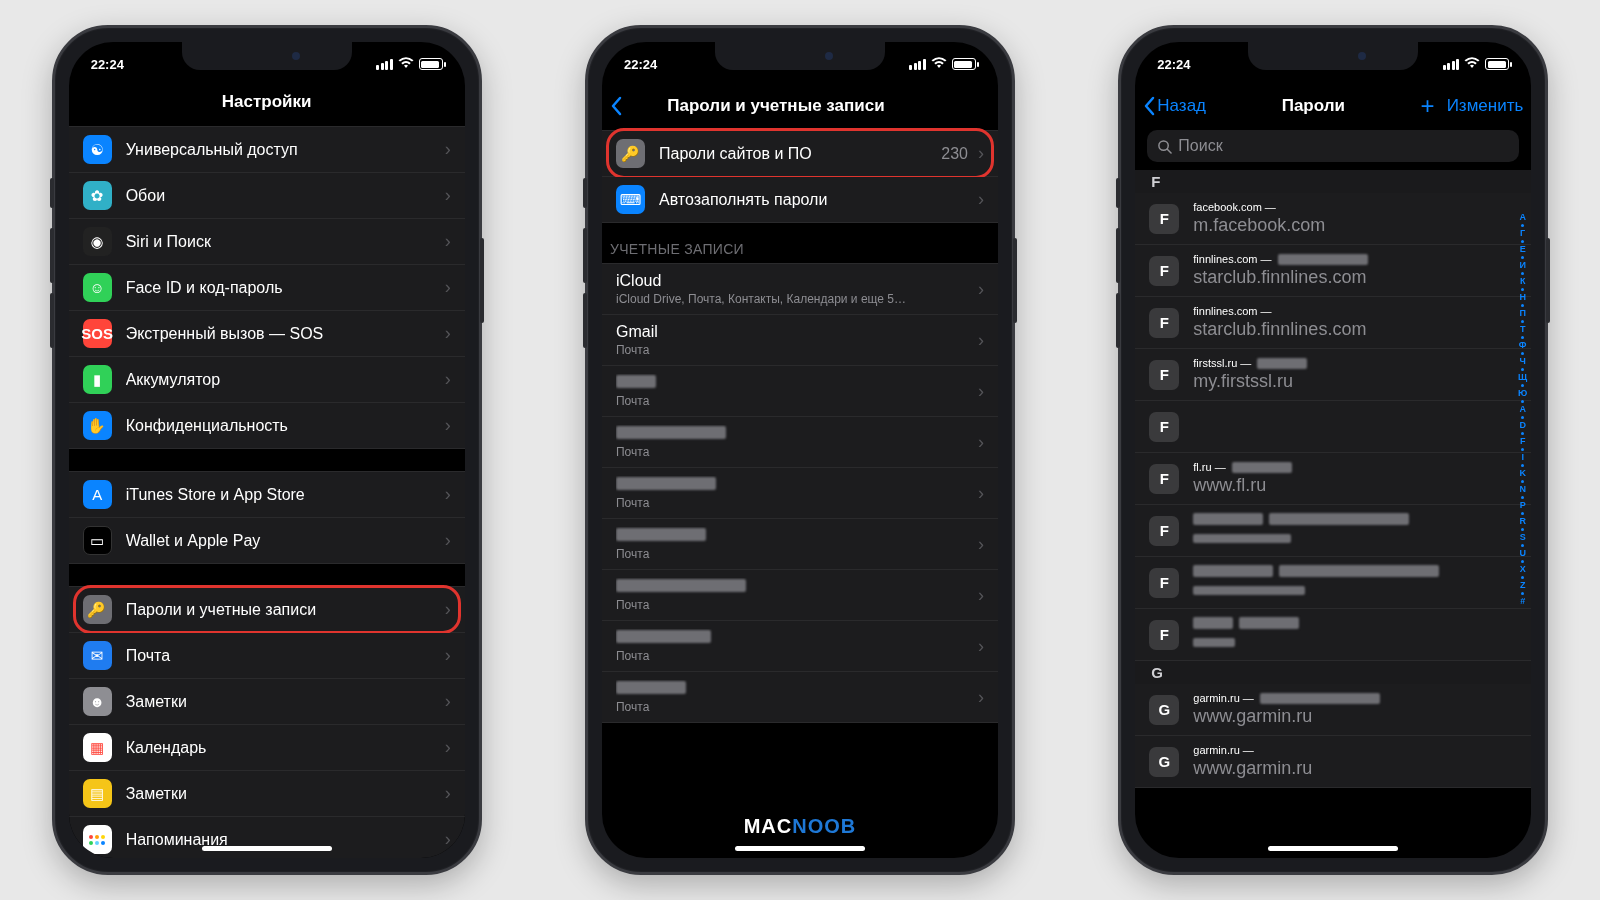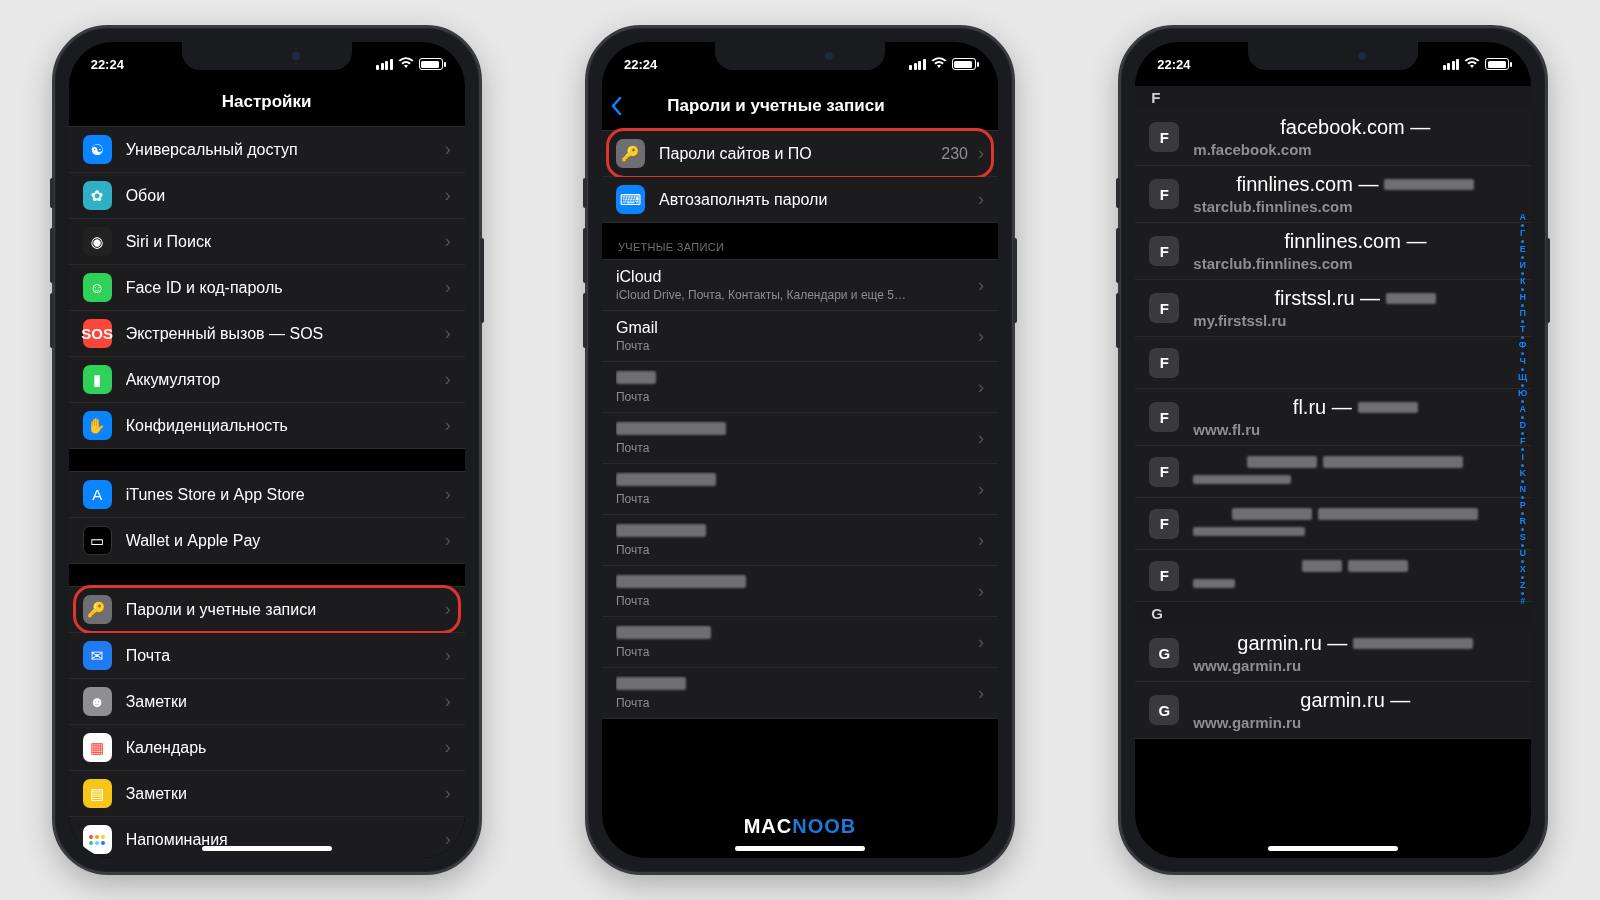--- a/index.html
+++ b/index.html
@@ -70,21 +70,21 @@
   .nav-large { text-align:center; font-size:17px; font-weight:600; padding:6px 0 10px;}
   .nav-row { display:flex; align-items:center; height:40px; padding:0 8px; font-size:17px;}
   .nav-back { color:var(--blue); display:flex; align-items:center; gap:2px; font-weight:400;}
   .nav-title { flex:1; text-align:center; font-weight:600;}
   .nav-right { color:var(--blue); display:flex; align-items:center; gap:12px; font-weight:400;}
   .nav-spacer{ width:60px;}
 
   .scroll { flex:1; overflow:hidden;}
   .group { margin: 22px 0 0 0;}
   .group.first { margin-top:4px;}
-  .section-hdr { color:var(--section); font-size:11px; padding: 18px 16px 6px; letter-spacing:.3px; text-transform:uppercase;}
+  .section-hdr { color:var(--section); font-size:14px; padding: 18px 8px 6px; letter-spacing:.3px; text-transform:uppercase;}
 
   .cell {
     display:flex; align-items:center; min-height:44px;
     background:var(--cell); padding: 8px 14px 8px 14px;
     border-bottom:1px solid var(--cell-border);
     position:relative;
   }
   .cell.first{ border-top:1px solid var(--cell-border);}
   .cell .ico {
     width:29px; height:29px; border-radius:7px; margin-right:14px;
@@ -103,22 +103,22 @@
   .search {
     margin: 4px 12px 8px; background:var(--search-bg); border-radius:10px;
     display:flex; align-items:center; padding:7px 10px; color:var(--sub); font-size:16px; gap:6px;
   }
 
   
   .index-hdr { background:#1a1a1c; color:#d0d0d4; font-size:15px; font-weight:600; padding:3px 16px;}
   .pw-cell { display:flex; align-items:center; background:var(--cell); border-bottom:1px solid var(--cell-border); padding:7px 14px; min-height:52px;}
   .pw-ico { width:30px; height:30px; border-radius:7px; background:#3a3a3c; color:#fff; display:flex; align-items:center; justify-content:center; font-weight:600; margin-right:14px; flex:none; font-size:15px;}
   .pw-col { display:flex; flex-direction:column; flex:1; min-width:0;}
-  .pw-title { font-size:20px; color:#fff; display:flex; align-items:center; gap:6px; white-space:nowrap;justify-content:center;}
-  .pw-sub { font-size:15px; color:var(--sub); margin-top:2px;font-weight:bold;}
+  .pw-title { font-size:11px; color:#fff; display:flex; align-items:center; gap:6px; white-space:nowrap;}
+  .pw-sub { font-size:18px; color:var(--sub); margin-top:2px;}
   .blur { display:inline-block; height:11px; background:#6e6e73; border-radius:2px; filter:blur(1px);}
 
   .az-index { position:absolute; right:4px; top:170px; display:flex; flex-direction:column; gap:0px; color:var(--blue); font-size:9px; font-weight:600; align-items:center; z-index:6;}
   .az-index span{line-height:11px;}
   .az-dot{ width:3px;height:3px;border-radius:50%;background:var(--blue); margin:1px 0;}
 
   .watermark { position:absolute; bottom:20px; left:0; right:0; text-align:center; font-weight:800; font-size:20px; letter-spacing:1px; z-index:8;}
   .watermark .a{color:#fff;} .watermark .b{color:#1e78d6;}
 
   
@@ -404,20 +404,40 @@
             <i></i>
           </span>
         <span><svg width="16" height="12" viewBox="0 0 16 12">
               <path d="M8 11 L6 8.6 Q8 7 10 8.6 Z M3.2 6 Q8 2 12.8 6 L11.2 7.4 Q8 4.8 4.8 7.4 Z M0.5 3.2 Q8 -2.5 15.5 3.2 L14 4.6 Q8 -0.4 2 4.6 Z" fill="#fff"></path>
             </svg></span>
         <span class="batt">
             <i></i>
           </span>
       </span>
     </div>
+    <div class="nav-row">
+      <span class="nav-back">
+        <svg width="12" height="20" viewBox="0 0 12 20">
+            <path d="M10 2 L3 10 L10 18" stroke="#0a84ff" stroke-width="2.5" fill="none" stroke-linecap="round" stroke-linejoin="round"></path>
+          </svg>
+        <span>Назад</span>
+      </span>
+      <span class="nav-title">Пароли</span>
+      <span class="nav-right">
+        <span class="plus">+</span>
+        <span>Изменить</span>
+      </span>
+    </div>
+    <div class="search">
+      <svg width="15" height="15" viewBox="0 0 16 16">
+          <circle cx="7" cy="7" r="5" stroke="#8d8d92" stroke-width="1.6" fill="none"></circle>
+          <line x1="11" y1="11" x2="15" y2="15" stroke="#8d8d92" stroke-width="1.6" stroke-linecap="round"></line>
+        </svg>
+      <span>Поиск</span>
+    </div>
     <div class="scroll" id="p3-scroll" style="position:relative;">
         <div class="index-hdr">F</div>
         <div class="pw-cell">
           <span class="pw-ico">F</span>
           <div class="pw-col">
             <span class="pw-title">
               <span>facebook.com —</span>
             </span>
             <span class="pw-sub">m.facebook.com</span>
           </div>

